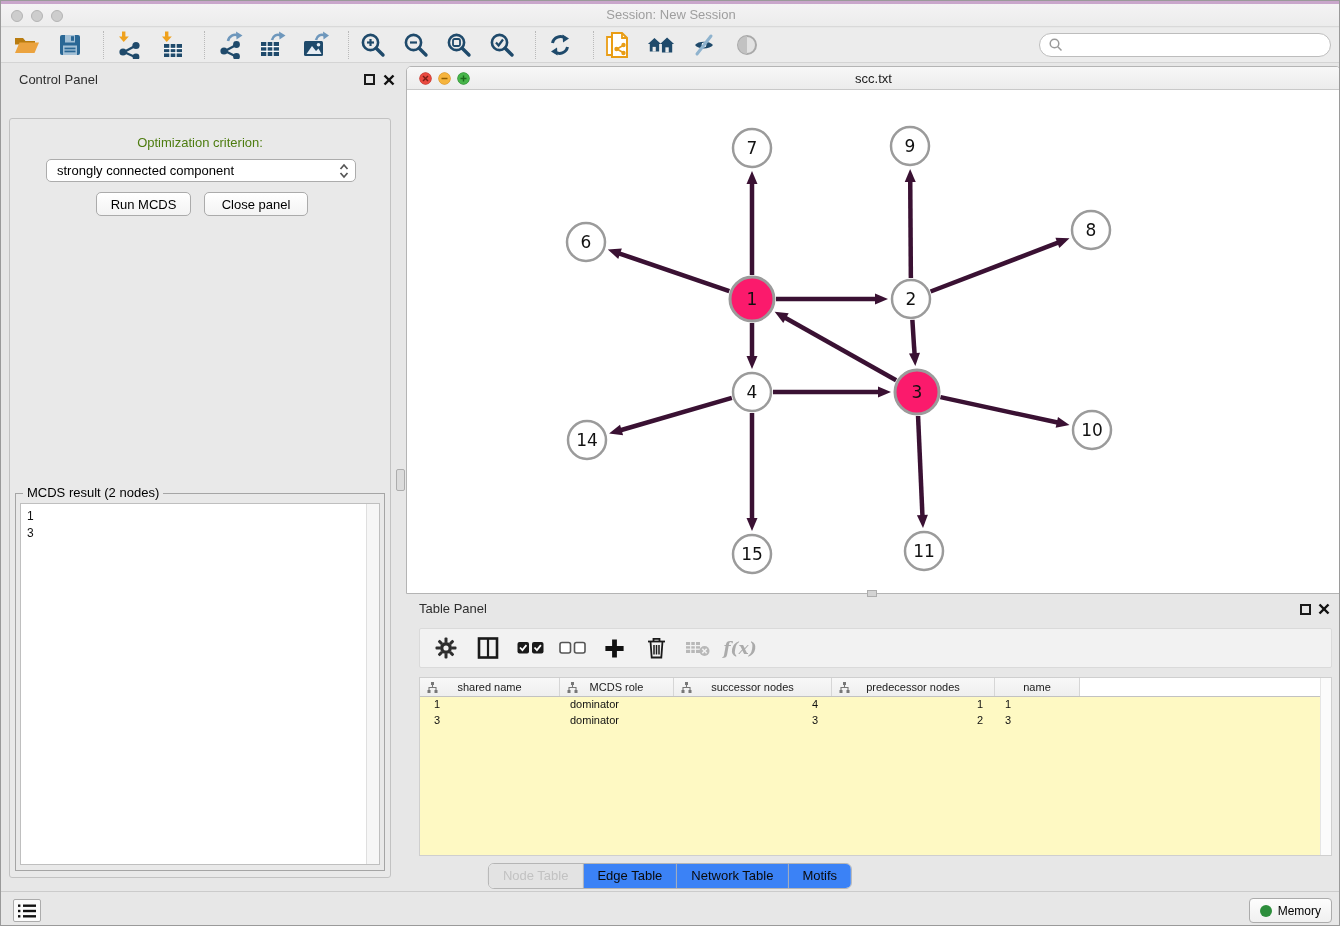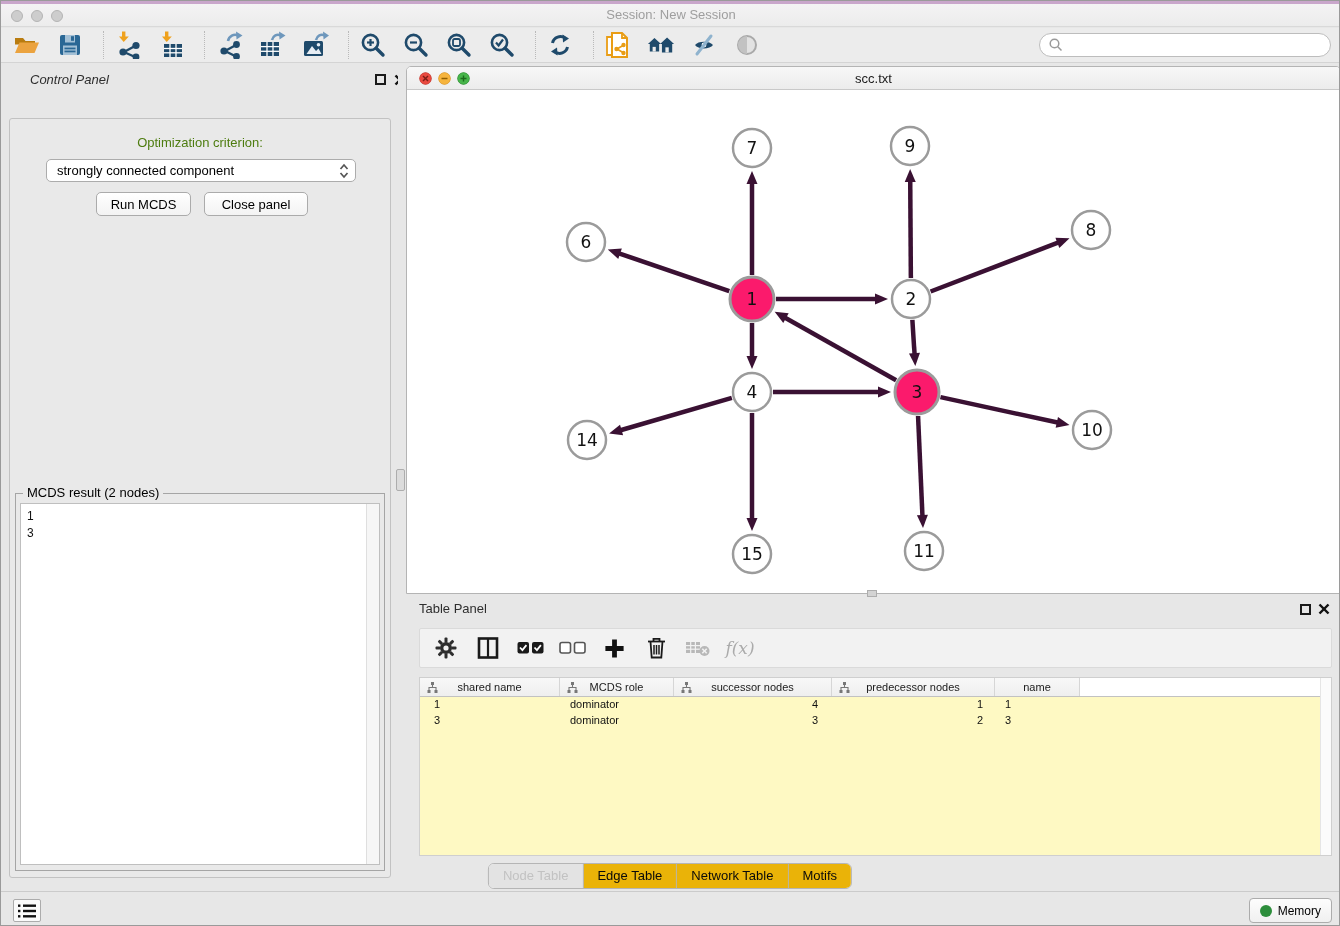--- a/index.html
+++ b/index.html
@@ -23,21 +23,21 @@
     display:flex; align-items:center; padding-left:12px; }
   .ticon { display:inline-flex; align-items:center; justify-content:center;
     width:28px; height:30px; margin-right:15px; cursor:default; }
   .tsep { width:1px; height:28px; border-left:1px dotted #B9B9B9; margin:0 10px 0 4px; }
   .searchbox { position:absolute; right:10px; top:5px; width:292px; height:24px;
     background:#fff; border:1px solid #BDBDBD; border-radius:12px;
     display:flex; align-items:center; padding-left:8px; }
   .searchbox input { border:none; outline:none; flex:1; height:18px; font-size:12px;
     font-family:"Liberation Sans",sans-serif; background:transparent; }
   
-  .cp-header { position:absolute; left:15px; top:65px; width:397px; height:26px;font-style:italic; }
+  .cp-header { position:absolute; left:4px; top:65px; width:397px; height:26px; }
   .cp-title { position:absolute; left:14px; top:6px; font-size:13px; color:#2E2E2E; }
   .mini-float { position:absolute; width:11px; height:11px; border:2px solid #1A1A1A; background:transparent; }
   .mini-close { position:absolute; width:12px; height:12px; }
   .cp-tabs { position:absolute; left:77px; top:96px; display:flex; }
   .cp-tab { height:22px; padding:2px 13px; font-size:13px; line-height:17px;
     background:#FDFDFD; color:#0A0A0A; border:1px solid #B5B5B5; margin-right:-1px; }
   .cp-tab.first { border-radius:4px 0 0 0; }
   .cp-tab.active { background:#E9E9E9; color:#C6C6C6; border-color:#C2C2C2;
     border-bottom-color:#E9E9E9; border-radius:0 4px 0 0; }
   .cp-body { position:absolute; left:8px; top:117px; width:382px; height:760px;
@@ -72,37 +72,37 @@
   .net-title { position:absolute; width:100%; top:4px; text-align:center; font-size:13px; color:#1A1A1A; }
   .tl { position:absolute; top:5px; width:13px; height:13px; border-radius:50%; }
   .net-canvas { position:absolute; left:0; top:23px; width:933px; height:503px; background:#fff; }
   .h-handle { position:absolute; left:866px; top:589px; width:10px; height:7px;
     background:#D3D3D3; border:1px solid #ADADAD; z-index:5; }
   
   .tp-title { position:absolute; left:418px; top:600px; font-size:13px; color:#2E2E2E; }
   .tp-toolbar { position:absolute; left:418px; top:627px; width:913px; height:40px;
     background:#F2F2F2; border:1px solid #DADADA; border-radius:2px;
     display:flex; align-items:center; padding-left:12px; }
-  .tp-toolbar .ticon { margin-right:14px; }
+  .tp-toolbar .ticon { margin-right:14px;font-weight:bold; }
   .fx { font-family:"DejaVu Serif",serif; font-style:italic; font-size:17px; color:#ABABAB; }
   .tp-table { position:absolute; left:418px; top:676px; width:913px; height:179px;
     background:#fef9c3; border:1px solid #CFCFCF; }
   .tp-head { display:flex; height:19px; border-bottom:1px solid #C2C2C2; }
   .th { background:linear-gradient(#F8F8F8,#EFEFEF); border-right:1px solid #D6D6D6;
     display:flex; align-items:center; justify-content:center; gap:6px;
     font-size:11px; color:#1A1A1A; position:relative; }
   .th .hicon { position:absolute; left:7px; top:4px; }
   .th.noicon { justify-content:center; }
   .tp-row { display:flex; height:16px; font-size:11px; color:#111; }
   .td { padding:1px 4px; overflow:hidden; white-space:nowrap; }
   .tp-scroll { position:absolute; right:0; top:0; bottom:0; width:11px;
     background:#FBFBFB; border-left:1px solid #E5E5E5; }
   .tp-tabs { position:absolute; left:50%; transform:translateX(-50%); top:862px; display:flex;
     border:1px solid #B5B5B5; border-radius:6px; overflow:hidden; background:#FCFCFC; }
-  .tp-tab { height:24px; padding:4px 14px; font-size:13px; background:#eab308; color:#0A0A0A;
+  .tp-tab { height:24px; padding:4px 14px; font-size:13px; background:#3b82f6; color:#0A0A0A;
     border-right:1px solid #B5B5B5; }
   .tp-tab:last-child { border-right:none; }
   .tp-tab.active { background:#E3E3E3; color:#C2C2C2; }
   
   .statusbar { position:absolute; left:0; top:890px; width:1340px; height:48px;
     background:#E7E7E7; border-top:1px solid #CBCBCB; }
   .sb-list { position:absolute; left:12px; top:7px; width:28px; height:23px;
     background:#FAFAFA; border:1px solid #ACACAC; border-radius:2px;
     display:flex; align-items:center; justify-content:center; }
   .sb-mem { position:absolute; right:9px; top:6px; height:25px; padding:0 10px;

